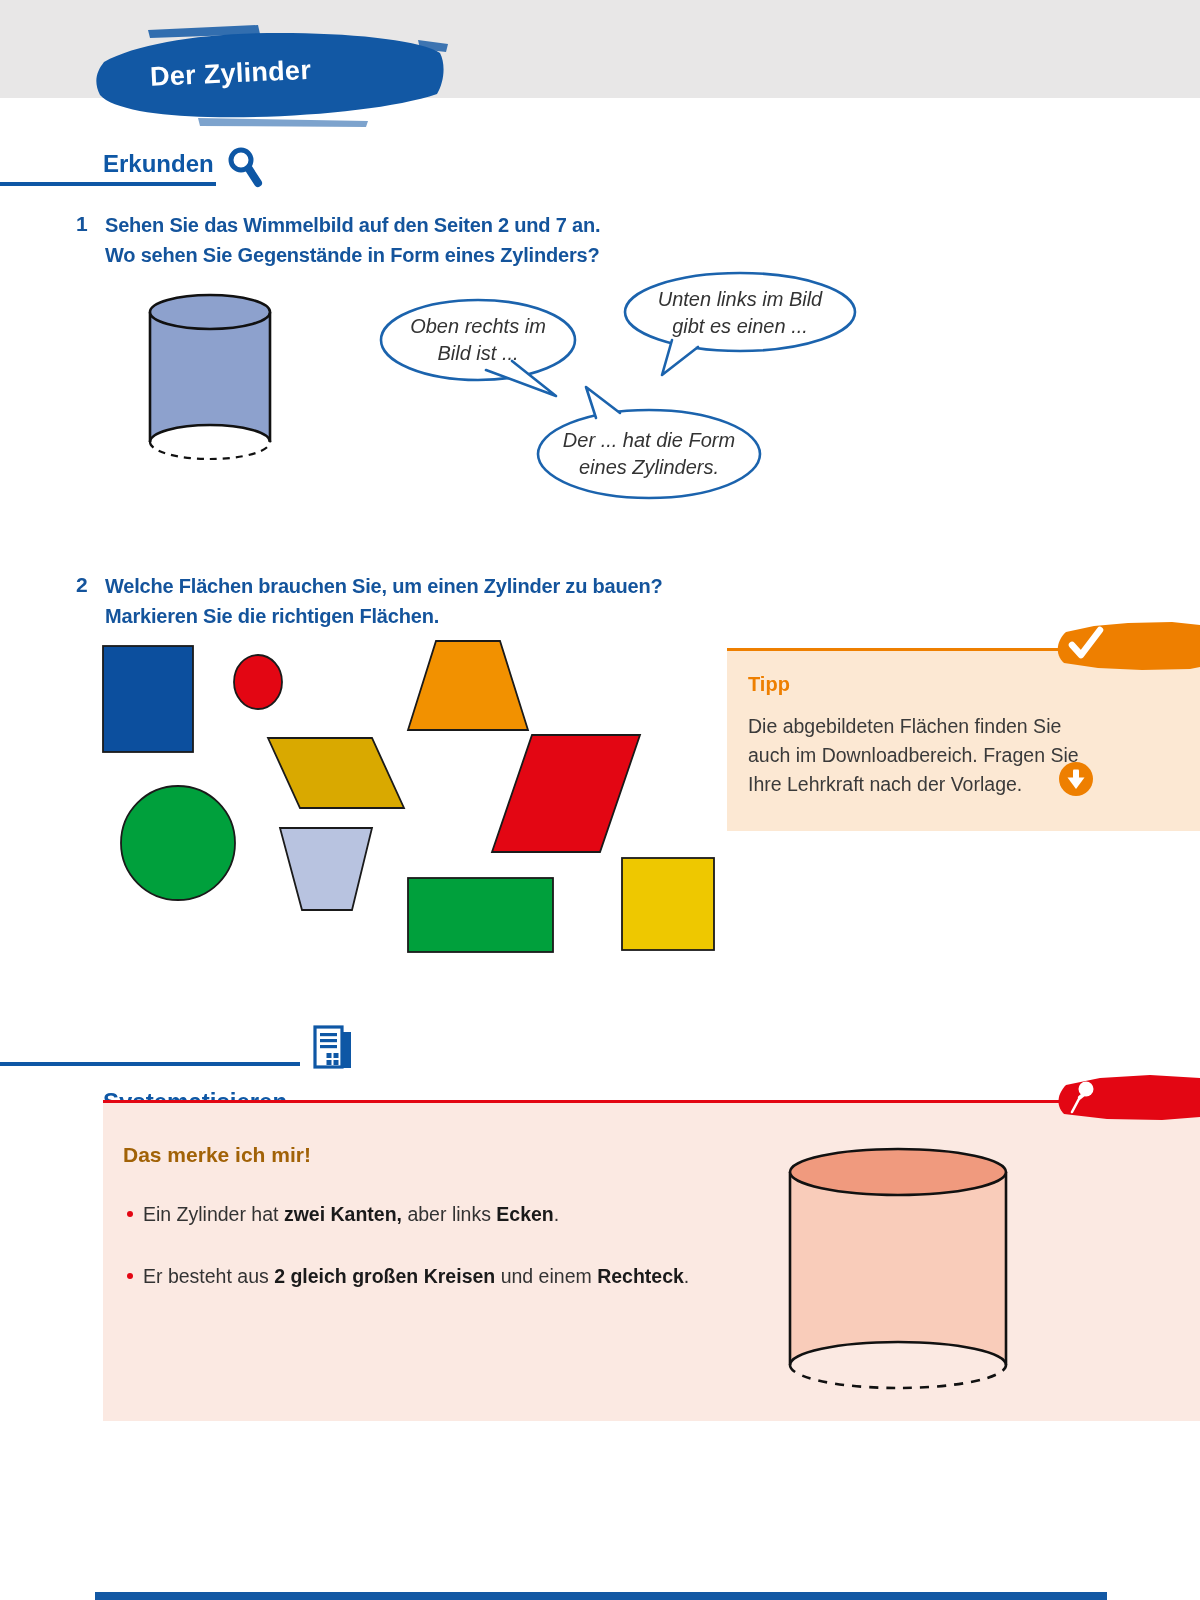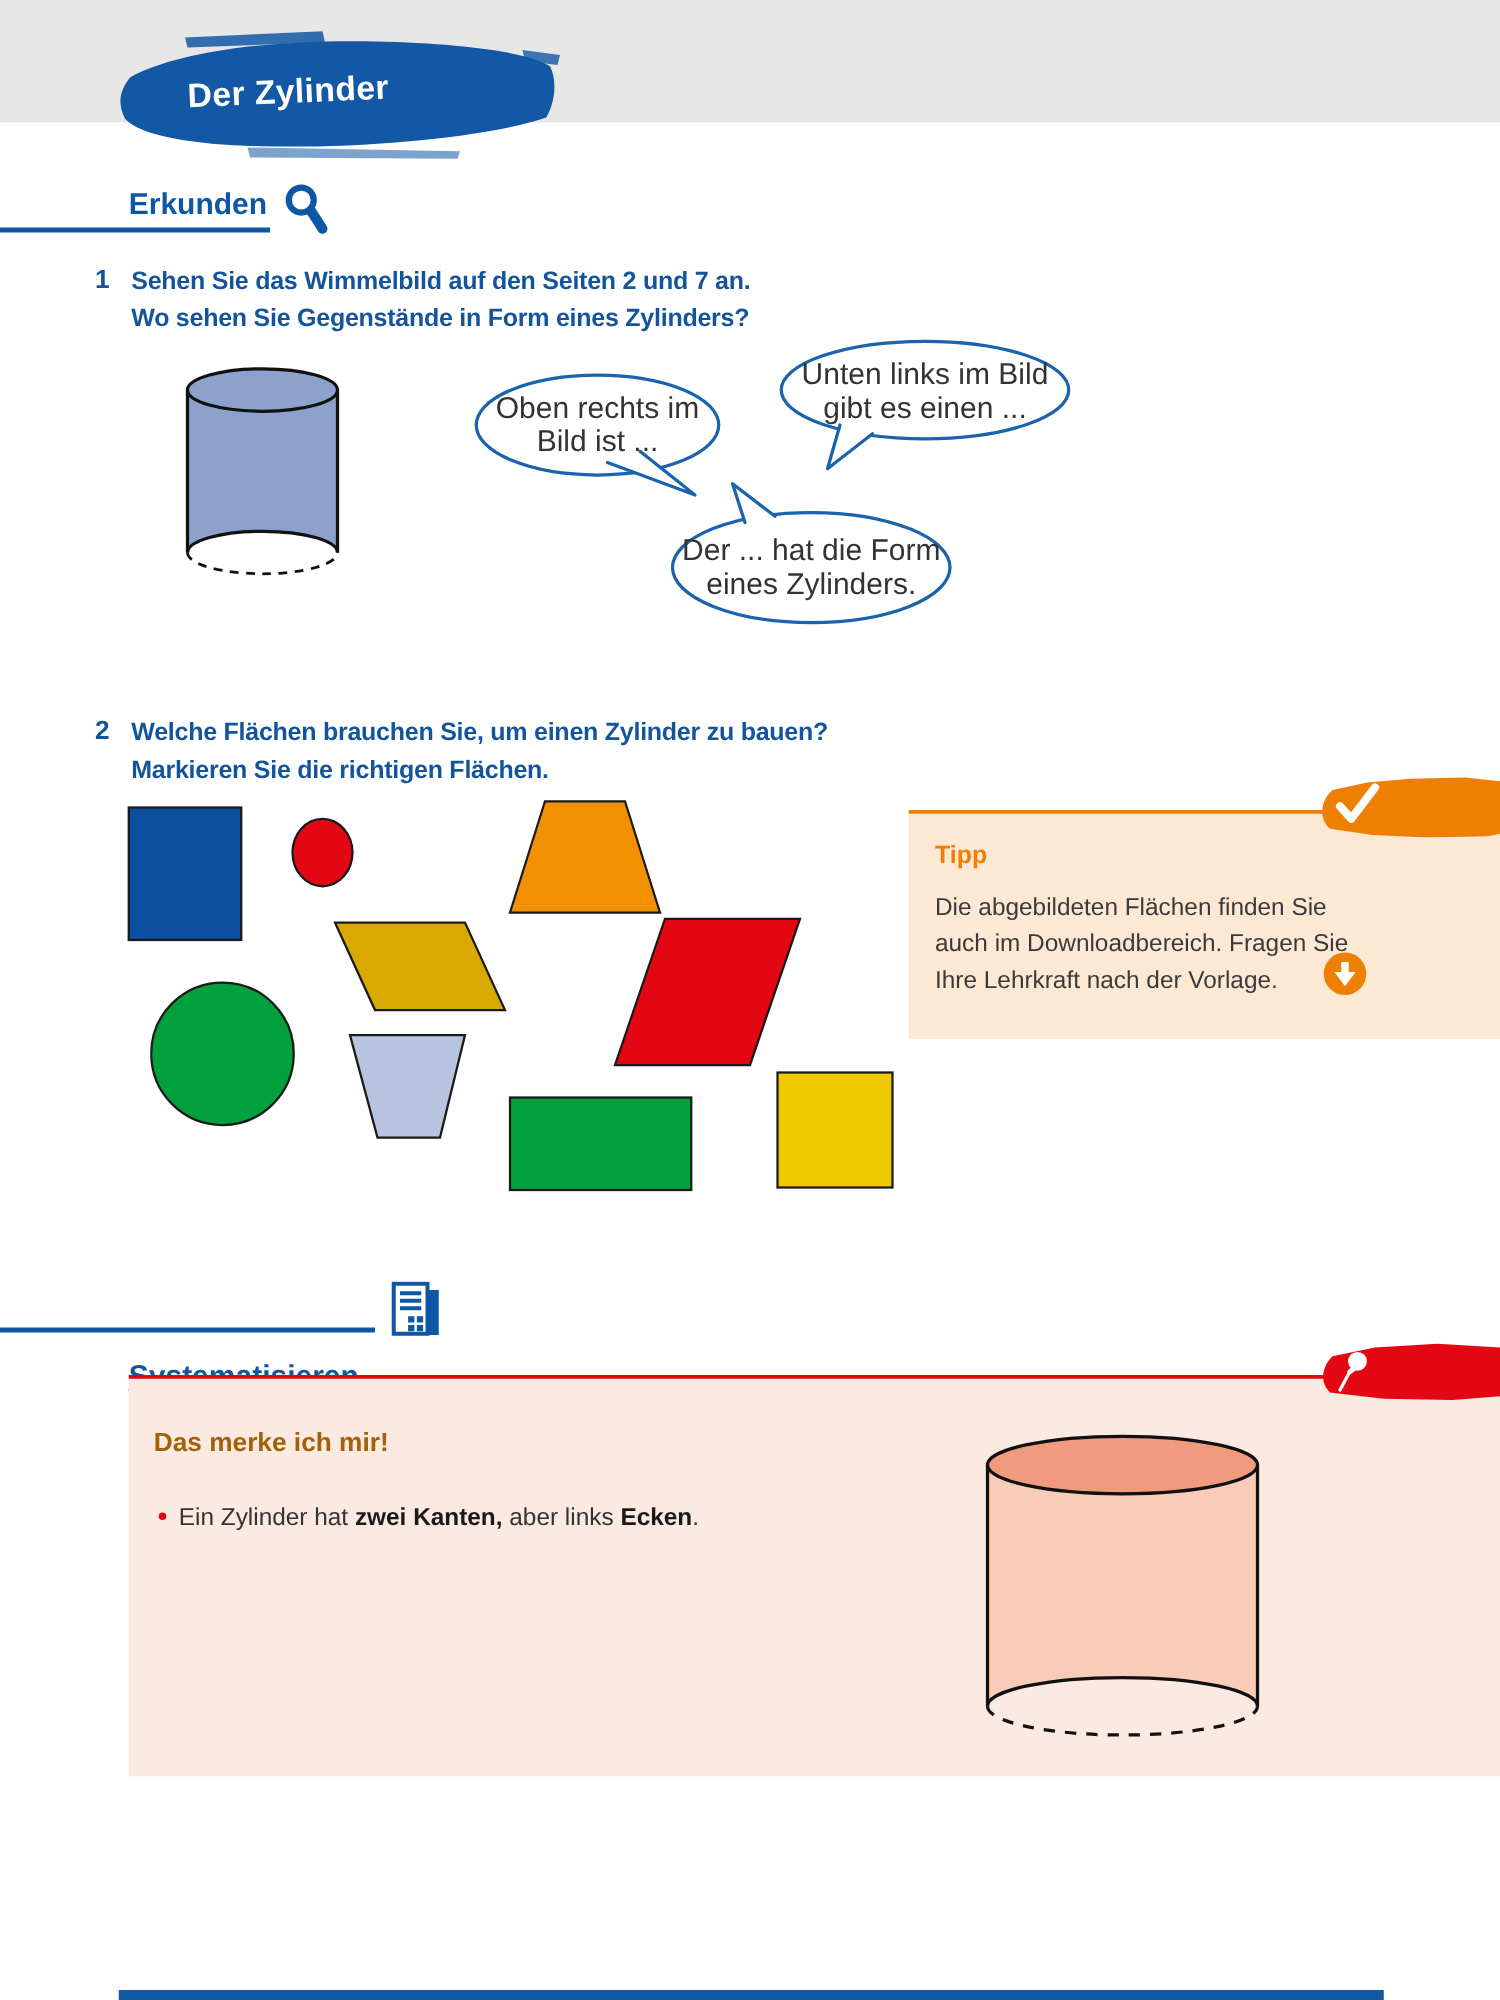--- a/index.html
+++ b/index.html
@@ -22,21 +22,21 @@
   #erkunden-underline { left:0; top:182px; width:216px; }
   #system-underline   { left:0; top:1062px; width:300px; }
 
   .task-number { color:#14549c; font-size:21px; font-weight:bold; }
   .task-lines  { color:#14549c; font-size:20px; font-weight:bold; line-height:30px; letter-spacing:-.2px; }
   #task1-number { left:76px;  top:212px; }
   #task1-lines  { left:105px; top:210px; }
   #task2-number { left:76px;  top:573px; }
   #task2-lines  { left:105px; top:571px; }
 
-  .bubble-text { color:#333333; font-size:24px; line-height:27px; text-align:center; }
+  .bubble-text { color:#333333; font-size:20px; line-height:27px; text-align:center;font-style:italic; }
   #bubble1-text { left:388px; top:313px; width:180px;text-align:center; }
   #bubble2-text { left:628px; top:286px; width:224px; }
   #bubble3-text { left:540px; top:427px; width:218px; }
 
   .tip-box {
     left:727px; top:648px; right:0; height:180px;
     background:#fce8d3; border-top:3px solid #ee7f00;
   }
   .tip-title { position:absolute; left:21px; top:22px; color:#ee7f00; font-size:20px; font-weight:bold; }
   .tip-lines { position:absolute; left:21px; top:61px; color:#3a3a3a; font-size:19.5px; line-height:29px; }
@@ -164,20 +164,23 @@
     <rect x="21.5" y="28" width="5" height="5" fill="#0e57a5"></rect>
     <rect x="14.5" y="35" width="5" height="5" fill="#0e57a5"></rect>
     <rect x="21.5" y="35" width="5" height="5" fill="#0e57a5"></rect>
   </svg>
 
   <div class="abs memo-box">
     <div class="memo-title">Das merke ich mir!</div>
     <div class="memo-bullet" id="memo-bullet-1">
       <span class="dot"></span><span>Ein Zylinder hat </span><b>zwei Kanten,</b><span> aber links </span><b>Ecken</b><span>.</span>
     </div>
+    <div class="memo-bullet" id="memo-bullet-2">
+      <span class="dot"></span><span>Er besteht aus </span><b>2 gleich großen Kreisen</b><span> und einem </span><b>Rechteck</b><span>.</span>
+    </div>
   </div>
 
   <svg class="abs" style="left:1052px; top:1070px;" width="148" height="50" viewBox="0 0 148 50">
     <path d="M 14,15 L 48,8 L 98,5 L 148,8 L 148,47 L 110,50 L 55,49 L 12,44
              C 3,35 6,23 14,15 Z" fill="#e30613"></path>
     <g>
       <circle cx="34" cy="19" r="7.5" fill="#ffffff"></circle>
       <rect x="25" y="23" width="12" height="4" rx="2" fill="#ffffff" transform="rotate(-38 31 25)"></rect>
       <line x1="28" y1="27" x2="20" y2="42" stroke="#ffffff" stroke-width="2.6" stroke-linecap="round"></line>
     </g>

